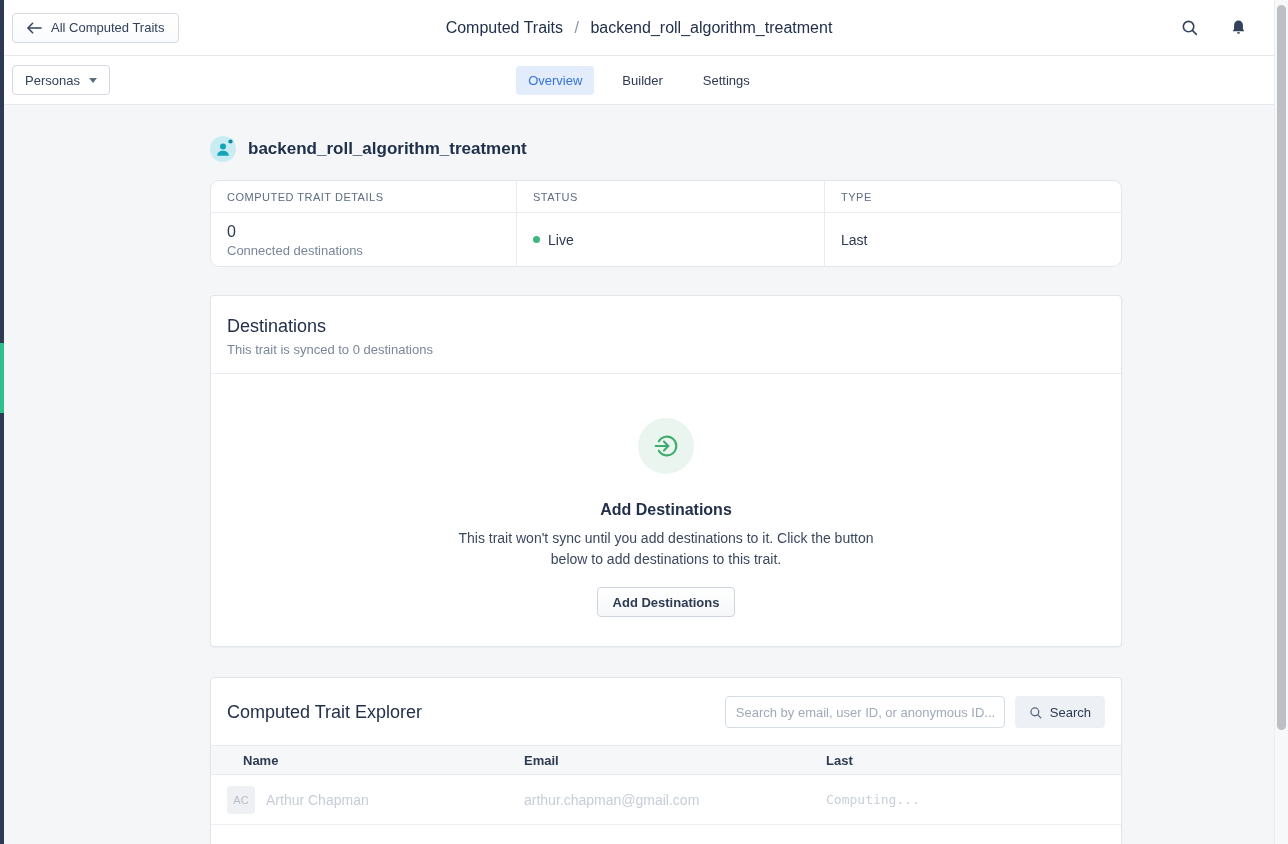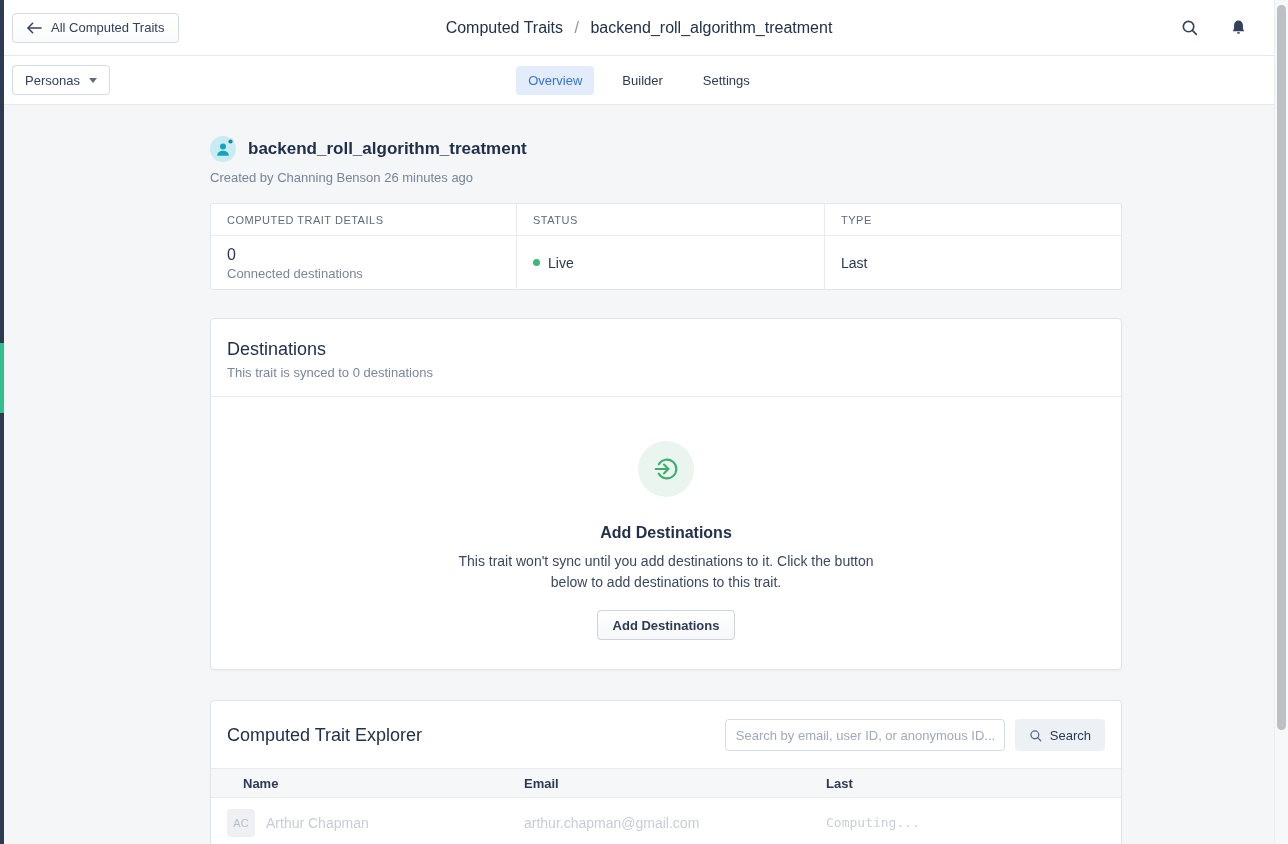--- a/index.html
+++ b/index.html
@@ -38,21 +38,21 @@
   
   .content { position: absolute; left: 4px; right: 14px; top: 105px; bottom: 0; background: #f4f6f8; overflow: hidden; }
   .main { width: 912px; margin-left: 206px; }
 
   .trait-header { margin-top: 31px; }
   .trait-title-row { display: flex; align-items: center; gap: 12px; }
   .trait-title { font-size: 17px; font-weight: 600; color: #20304b; }
   .created-by { margin-top: 8px; font-size: 13px; color: #78849a; }
 
   
-  .details-table { margin-top: 18px; background: #fff; border: 1px solid #e3e7ec; border-radius: 3px; display: grid; grid-template-columns: 306px 308px 1fr; }
+  .details-table { margin-top: 18px; background: #fff; border: 1px solid #e3e7ec; border-radius: 9px; display: grid; grid-template-columns: 306px 308px 1fr; }
   .dt-h { height: 32px; line-height: 32px; padding-left: 16px; font-size: 11px; letter-spacing: .5px; color: #5d6c82; border-bottom: 1px solid #e8ebef; font-weight: 400; }
   .dt-c { height: 53px; padding: 9px 16px; }
   .col-divider { border-right: 1px solid #e8ebef; }
   .dt-zero { font-size: 16px; color: #2b3850; line-height: 19px; }
   .dt-sub { font-size: 13px; color: #7a8699; margin-top: 2px; }
   .dt-flex { display: flex; align-items: center; gap: 8px; font-size: 14px; color: #2b3850; }
   .live-dot { width: 7px; height: 7px; border-radius: 50%; background: #3db77e; }
 
   
   .card { background: #fff; border: 1px solid #e0e5ea; border-radius: 4px; box-shadow: 0 1px 2px rgba(16,32,64,.04); }
@@ -144,21 +144,20 @@
       <div class="trait-title-row">
         <svg width="26" height="26" viewBox="0 0 26 26">
           <circle cx="13" cy="13" r="13" fill="#c9ecf2"></circle>
           <circle cx="13" cy="10.5" r="3" fill="#14a3ba"></circle>
           <path d="M7.2 19.8 C7.2 16.3 9.8 14.8 13 14.8 C16.2 14.8 18.8 16.3 18.8 19.8 Z" fill="#14a3ba"></path>
           <circle cx="20.5" cy="5.5" r="3.4" fill="#c9ecf2"></circle>
           <circle cx="20.5" cy="5.5" r="2.1" fill="#0d8ba1"></circle>
         </svg>
         <div class="trait-title">backend_roll_algorithm_treatment</div>
       </div>
-      <div class="created-by">Created by Channing Benson 26 minutes ago</div>
     </div>
 
     <div class="details-table">
       <div class="dt-h col-divider">COMPUTED TRAIT DETAILS</div>
       <div class="dt-h col-divider">STATUS</div>
       <div class="dt-h">TYPE</div>
       <div class="dt-c col-divider">
         <div class="dt-zero">0</div>
         <div class="dt-sub">Connected destinations</div>
       </div>

